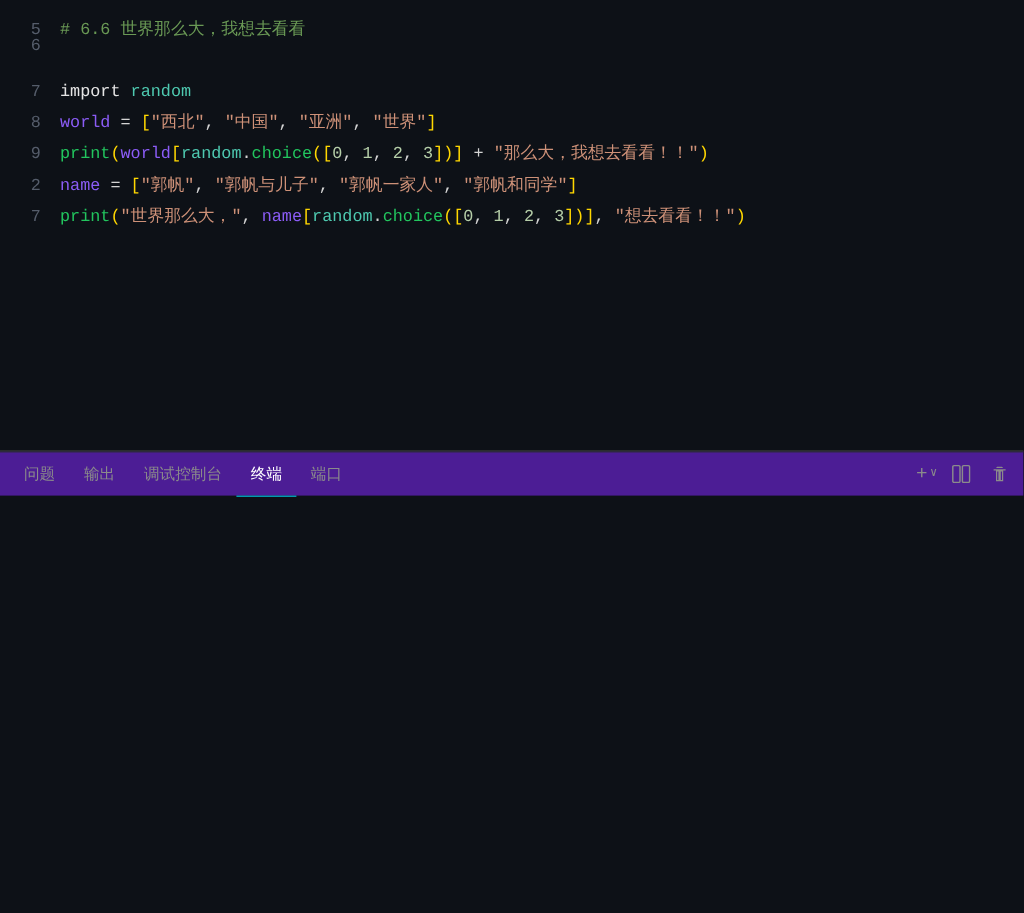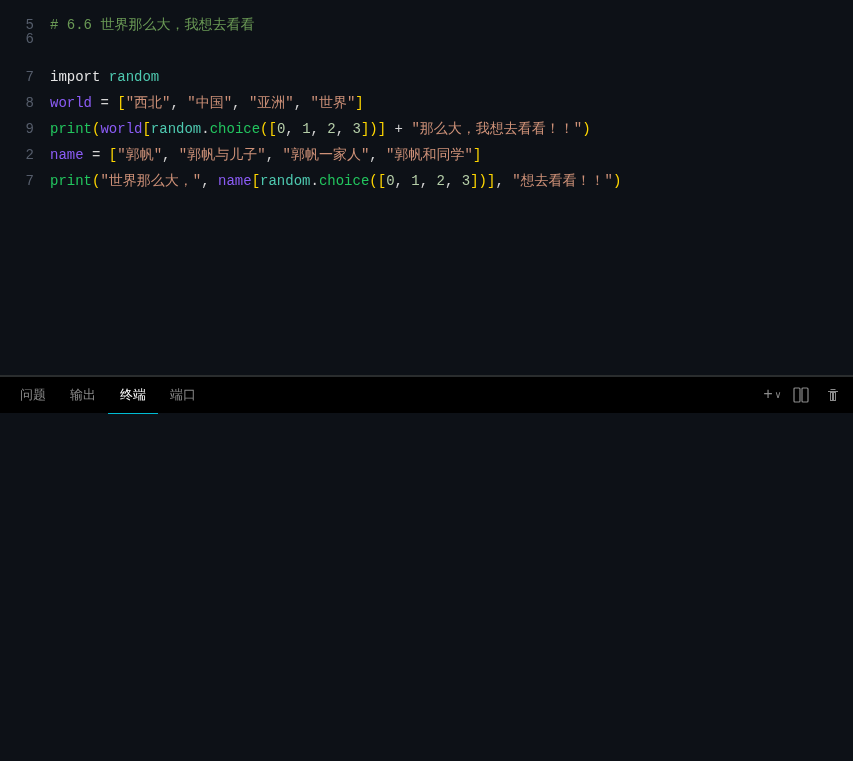--- a/index.html
+++ b/index.html
@@ -64,21 +64,21 @@
     .divider-line {
       width: 100%;
       height: 1px;
       background-color: #2a2d2e;
     }
 
     .panel-tabs {
       display: flex;
       align-items: center;
       height: 37px;
-      background-color: #000000;
+      background-color: #4c1d95;
       border-top: 1px solid #2a2d2e;
       padding: 12px 8px;
       position: relative;
     }
 
     .tab-item {
       display: flex;
       align-items: center;
       height: 37px;
       padding: 0 12px;
@@ -168,20 +168,21 @@
       <span class="line-content"><span class="kw-func">print</span><span class="kw-bracket">(</span><span class="kw-string">"世界那么大，"</span><span class="kw-op">, </span><span class="kw-var">name</span><span class="kw-bracket">[</span><span class="kw-random">random</span><span class="kw-op">.</span><span class="kw-func">choice</span><span class="kw-bracket">([</span><span class="kw-number">0</span><span class="kw-op">, </span><span class="kw-number">1</span><span class="kw-op">, </span><span class="kw-number">2</span><span class="kw-op">, </span><span class="kw-number">3</span><span class="kw-bracket">])</span><span class="kw-bracket">]</span><span class="kw-op">, </span><span class="kw-string">"想去看看！！"</span><span class="kw-bracket">)</span></span>
     </div>
   </div>
 
 <div class="divider-line"></div>
 
 <div class="panel-tabs">
 
   <div class="tab-item">问题</div>
     <div class="tab-item">输出</div>
+    <div class="tab-item">调试控制台</div>
     <div class="tab-item active">终端</div>
     <div class="tab-item">端口</div>
     <div class="tab-actions">
     <div class="plus-dropdown">
       <span class="plus-icon">+</span>
       <span class="chevron-icon">∨</span>
     </div>
     <div class="tab-action-btn">
       <svg width="16" height="16" viewBox="0 0 16 16" fill="#8b8b8b">
         <rect x="1" y="1" width="6" height="14" rx="1" fill="none" stroke="#8b8b8b" stroke-width="1.2"></rect>

